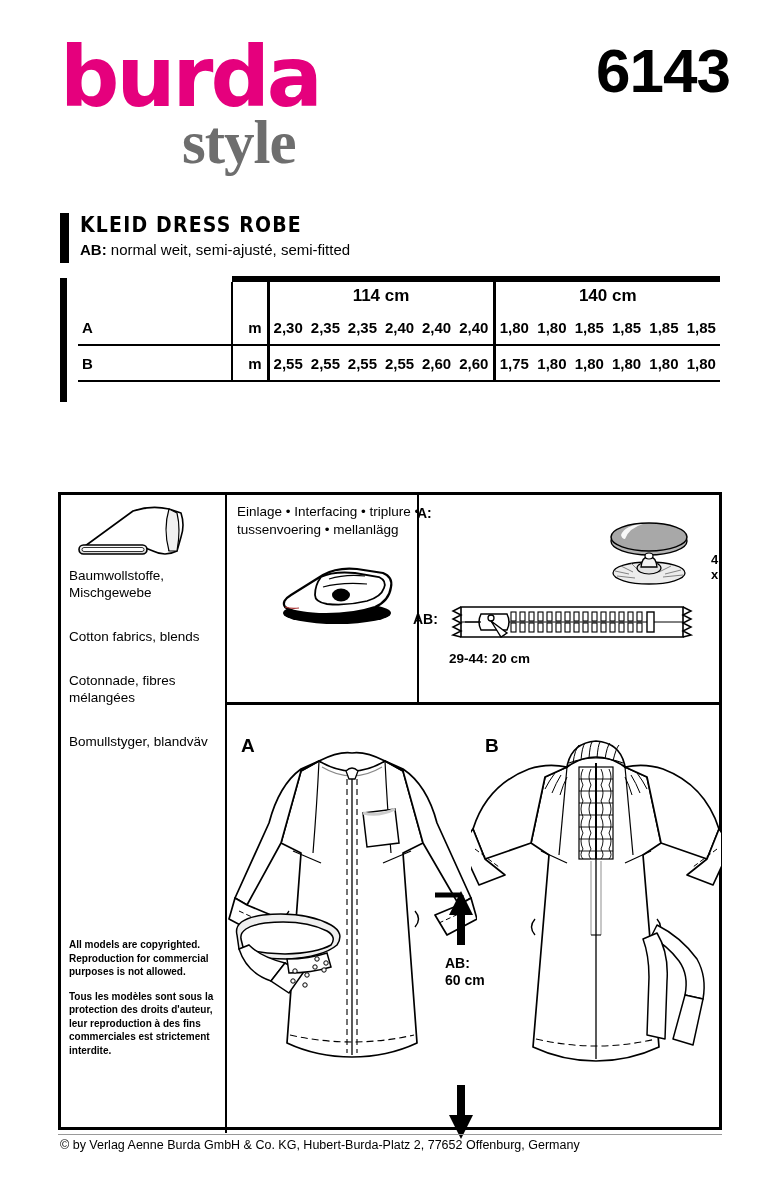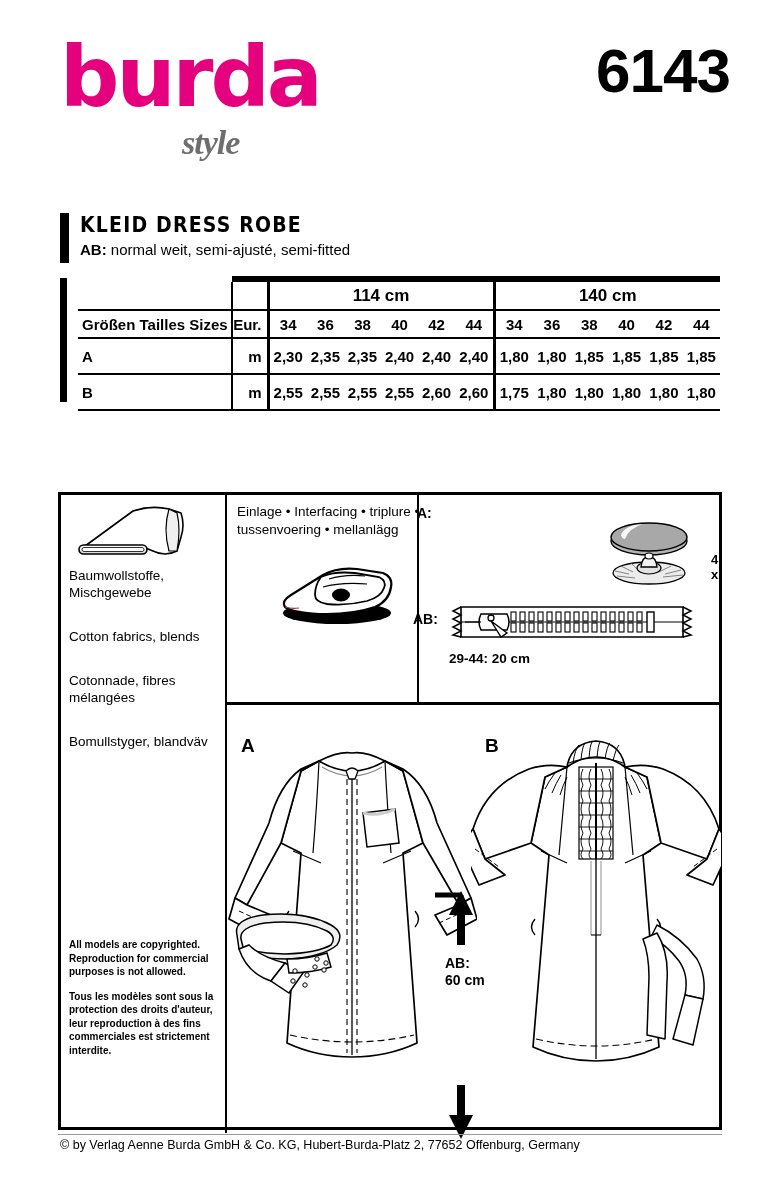--- a/index.html
+++ b/index.html
@@ -15,23 +15,22 @@
   .logo{position:absolute;left:60px;top:36px;width:320px;height:110px;}
   .logo-burda{
     position:absolute;left:0;top:0;
     font-family:"DejaVu Sans", sans-serif;
     font-size:83px;line-height:83px;font-weight:700;
     letter-spacing:-3px;
   }
   .logo-style{
     position:absolute;left:122px;top:84px;
     font-family:"Liberation Serif", serif;
-    font-size:34px;line-height:46px;font-weight:700;
+    font-size:61px;line-height:46px;font-weight:700;
     letter-spacing:-1px;
-    font-style:italic;
   }
   .pattern-number{
     position:absolute;right:53px;top:40px;
     font-family:"Liberation Sans", sans-serif;
     font-size:62px;line-height:62px;font-weight:700;
     letter-spacing:-1px;
   }
 
   
   .title-bar{position:absolute;left:60px;top:213px;width:9px;height:50px;background:#000;}
@@ -138,36 +137,20 @@
       <td style="width:154px" class="empty"></td>
       <td style="width:36px"></td>
       <td colspan="6" style="width:226px"></td>
       <td colspan="6" style="width:226px"></td>
     </tr>
     <tr class="r-width">
       <td class="br"></td>
       <td class="br" style="border-right:none"></td>
       <td colspan="6" class="bl-thick br">114 cm</td>
       <td colspan="6" class="bl-thick">140 cm</td>
-    </tr>
-    <tr class="r-sizes">
-      <td class="cell-label bt bb">Größen  Tailles  Sizes</td>
-      <td class="cell-unit bt bb bl">Eur.</td>
-      <td class="bt bb bl-thick">34</td>
-      <td class="bt bb">36</td>
-      <td class="bt bb">38</td>
-      <td class="bt bb">40</td>
-      <td class="bt bb">42</td>
-      <td class="bt bb">44</td>
-      <td class="bt bb bl-thick">34</td>
-      <td class="bt bb">36</td>
-      <td class="bt bb">38</td>
-      <td class="bt bb">40</td>
-      <td class="bt bb">42</td>
-      <td class="bt bb">44</td>
     </tr>
     <tr class="r-data">
       <td class="cell-label bb">A</td>
       <td class="cell-unit bb bl">m</td>
       <td class="bb bl-thick">2,30</td>
       <td class="bb">2,35</td>
       <td class="bb">2,35</td>
       <td class="bb">2,40</td>
       <td class="bb">2,40</td>
       <td class="bb">2,40</td>

